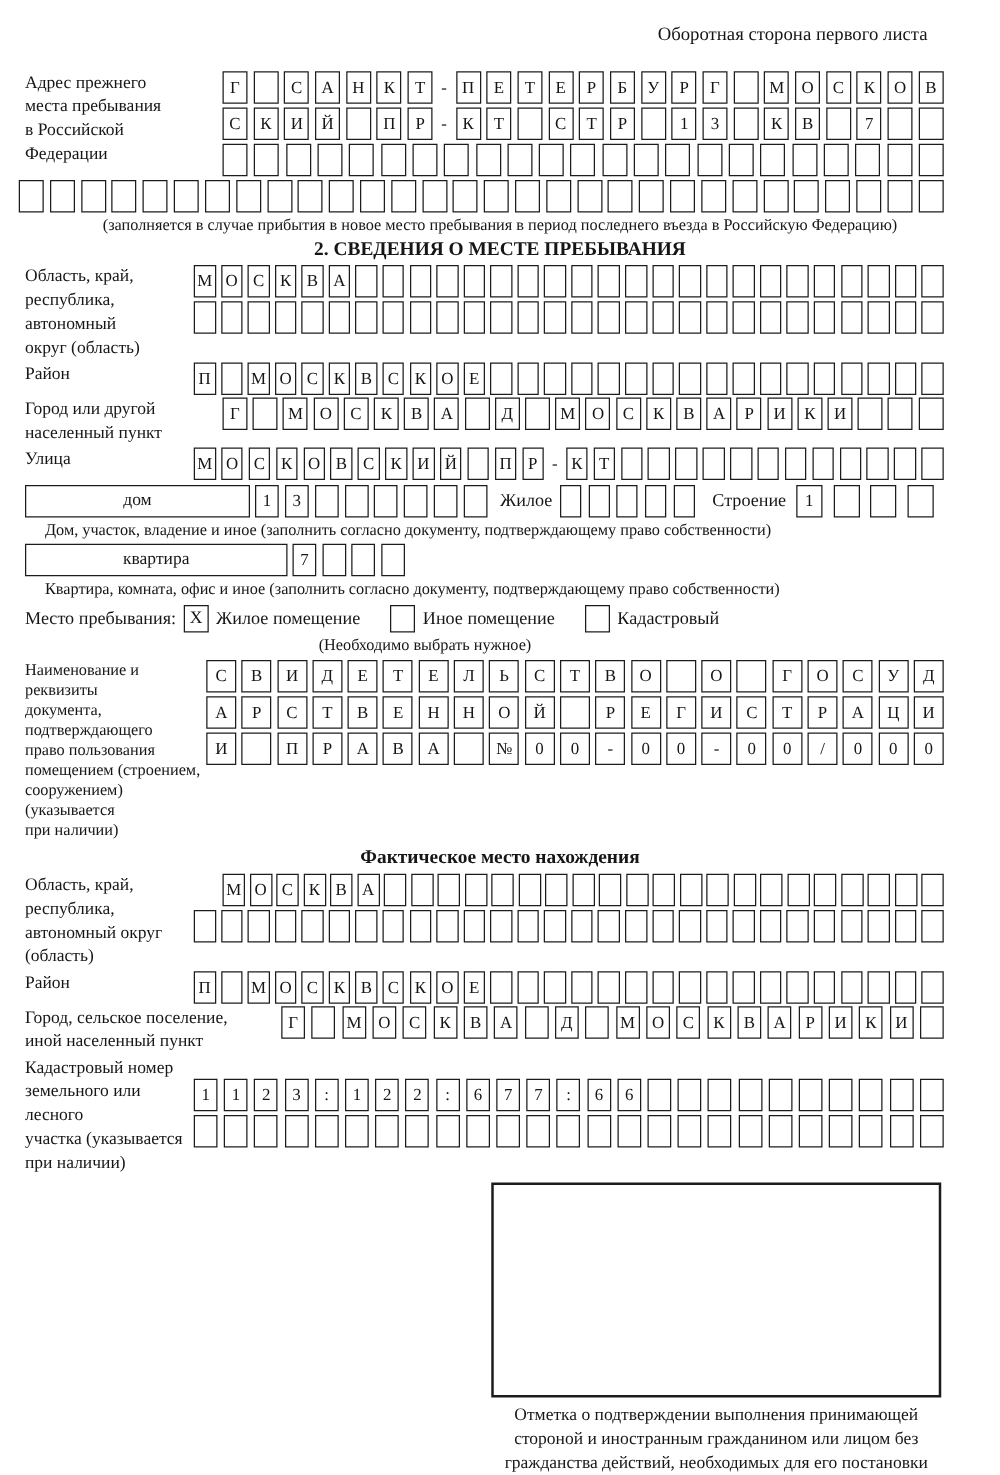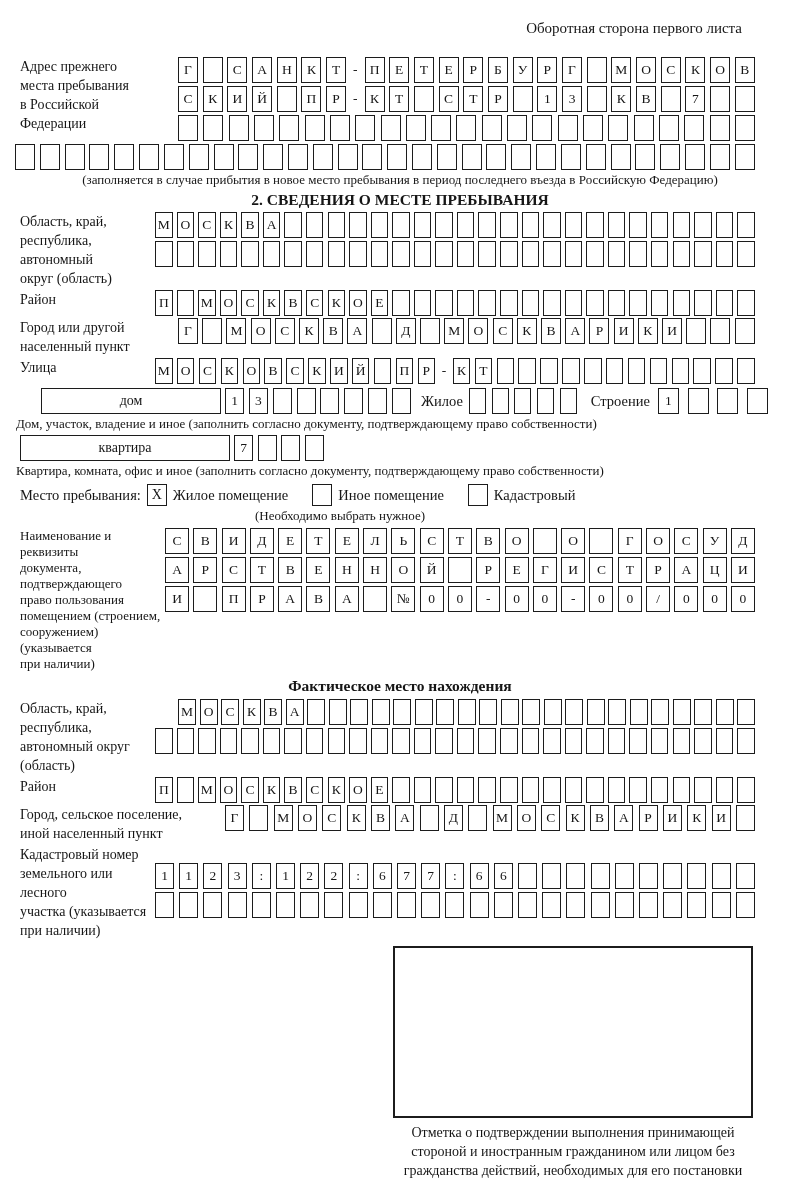--- a/index.html
+++ b/index.html
@@ -28,21 +28,21 @@
     display:flex; align-items:center; justify-content:center;
     font-size:13.5px;
   }
   .sep {
     flex:0 0 9px; height:26px;
     display:flex; align-items:center; justify-content:center;
     font-size:13.5px;
   }
 
   .caption { font-size:13px; text-align:center; margin-top:2px; line-height:16px; }
-  .caption.left { text-align:left; padding-left:16px; }
+  .caption.left { text-align:left; padding-left:36px; }
   .hdr { text-align:center; font-weight:bold; font-size:15.5px; margin-top:3px; }
 
   .valuebox {
     border:1.5px solid #1c1c1c; height:26px;
     display:flex; align-items:center; justify-content:center;
     font-size:14px;
   }
   .chk {
     width:20px; height:22px; border:1.5px solid #1c1c1c;
     display:inline-flex; align-items:center; justify-content:center;
@@ -348,21 +348,21 @@
         <div class="cell"></div>
         <div class="cell"></div>
         <div class="cell"></div>
         <div class="cell"></div>
         <div class="cell"></div>
         <div class="cell"></div>
       </div>
   </div>
 
   <div class="frow mt4" style="padding-left:20px; align-items:center;">
-    <div class="valuebox" style="width:180px;margin-left:21px;">дом</div>
+    <div class="valuebox" style="width:180px;">дом</div>
     <div class="cellrow" style="width:186px; --cw:19px; margin-left:4px;">
         <div class="cell">1</div>
         <div class="cell">3</div>
         <div class="cell"></div>
         <div class="cell"></div>
         <div class="cell"></div>
         <div class="cell"></div>
         <div class="cell"></div>
         <div class="cell"></div>
       </div>

